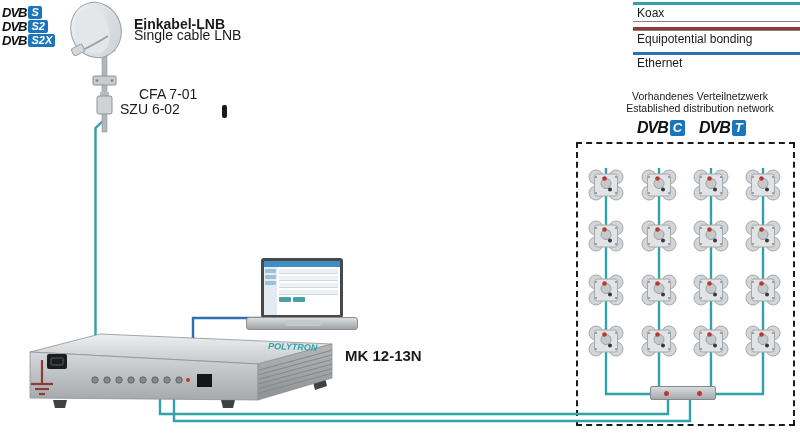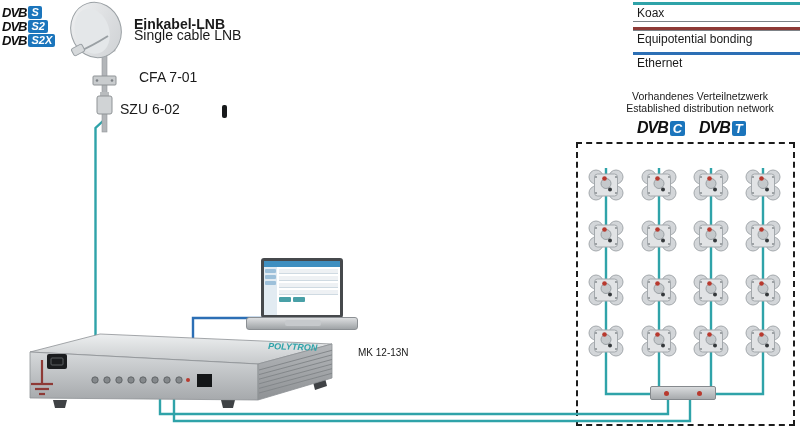--- a/index.html
+++ b/index.html
@@ -3,39 +3,39 @@
 <meta charset="utf-8">
 <style>
   *{margin:0;padding:0;box-sizing:border-box}
   :root{--koax:#2fa3a9;--bonding:#8e3a36;--ethernet:#2c6fb5;--dvbblue:#1b75bc;--brand:#2fa3a9}
   html,body{width:800px;height:433px}
   body{position:relative;background:#fff;font-family:"Liberation Sans",sans-serif;color:#1a1a1a;overflow:hidden}
   .abs{position:absolute}
   svg{display:block;overflow:visible}
 
   
-  .dvb{display:flex;align-items:center;font-weight:bold;font-style:italic;line-height:1;z-index:3}
+  .dvb{display:flex;font-weight:bold;font-style:italic;line-height:1;z-index:3}
   .dvb .pre{color:#101010;letter-spacing:-1px;padding-right:2px}
   .dvb .suf{background:var(--dvbblue);color:#fff;border-radius:2px;padding:1px 3px}
   .dvb-s{font-size:13px}.dvb-s .suf{font-size:11px}
   .dvb-n{font-size:16px}.dvb-n .suf{font-size:13px}
 
   
   .legend{left:633px;top:2px;width:167px;z-index:3;font-size:12px}
   .lg-line{height:3px;width:100%}
   .lg-label{padding:2px 0 1px 4px;line-height:13px}
   .lg-div{height:1px;background:#7d8287;width:100%}
   .mt{margin-top:5px}
 
   .net-title{left:590px;top:90px;width:220px;text-align:center;font-size:10.5px;line-height:12px;z-index:3}
 
   .dashed-box{left:576px;top:142px;width:219px;height:284px;border:2px dashed #1c1c1c;z-index:1}
 
   .small-label{font-size:14px;line-height:11px;z-index:3}
-  .device-label{left:358px;top:347px;font-size:10px;font-weight:normal;z-index:3}
+  .device-label{left:345px;top:347px;font-size:15px;font-weight:bold;z-index:3}
 
   .splitter{left:650px;top:386px;width:66px;height:14px;background:linear-gradient(#d9dbdd,#a7aaad);
     border:1px solid #85898d;border-radius:2px;z-index:3}
   .splitter i{position:absolute;top:4px;width:5px;height:5px;background:#b8392e;border-radius:50%}
   .splitter i.s1{left:13px}.splitter i.s2{left:46px}
 
   .marker{left:222px;top:105px;width:5px;height:13px;background:#17191b;border-radius:2px;z-index:3}
 
   #wiring{left:0;top:0;z-index:2}
   #overlay{left:0;top:0;z-index:5;pointer-events:none}
@@ -114,21 +114,21 @@
   <g>
     <rect x="38" y="92" width="9" height="5" fill="#b9bcbe"></rect>
     <rect x="35" y="96" width="15" height="18" rx="2" fill="#d0d3d5" stroke="#8f9396"></rect>
   </g>
 </svg>
 
 <div class="abs small-label" style="left:134px;top:19px">
   <div style="font-weight:bold">Einkabel-LNB</div>
   <div>Single cable LNB</div>
 </div>
-<div class="abs small-label" style="left:139px;top:72px">CFA 7-01</div>
+<div class="abs small-label" style="left:139px;top:89px">CFA 7-01</div>
 <div class="abs small-label" style="left:120px;top:104px">SZU 6-02</div>
 
 <div class="abs marker"></div>
 
 <div class="legend abs">
   <div class="lg-line" style="background:var(--koax)"></div>
   <div class="lg-label">Koax</div>
   <div class="lg-div"></div>
   <div class="lg-line mt" style="background:var(--bonding)"></div>
   <div class="lg-div"></div>

